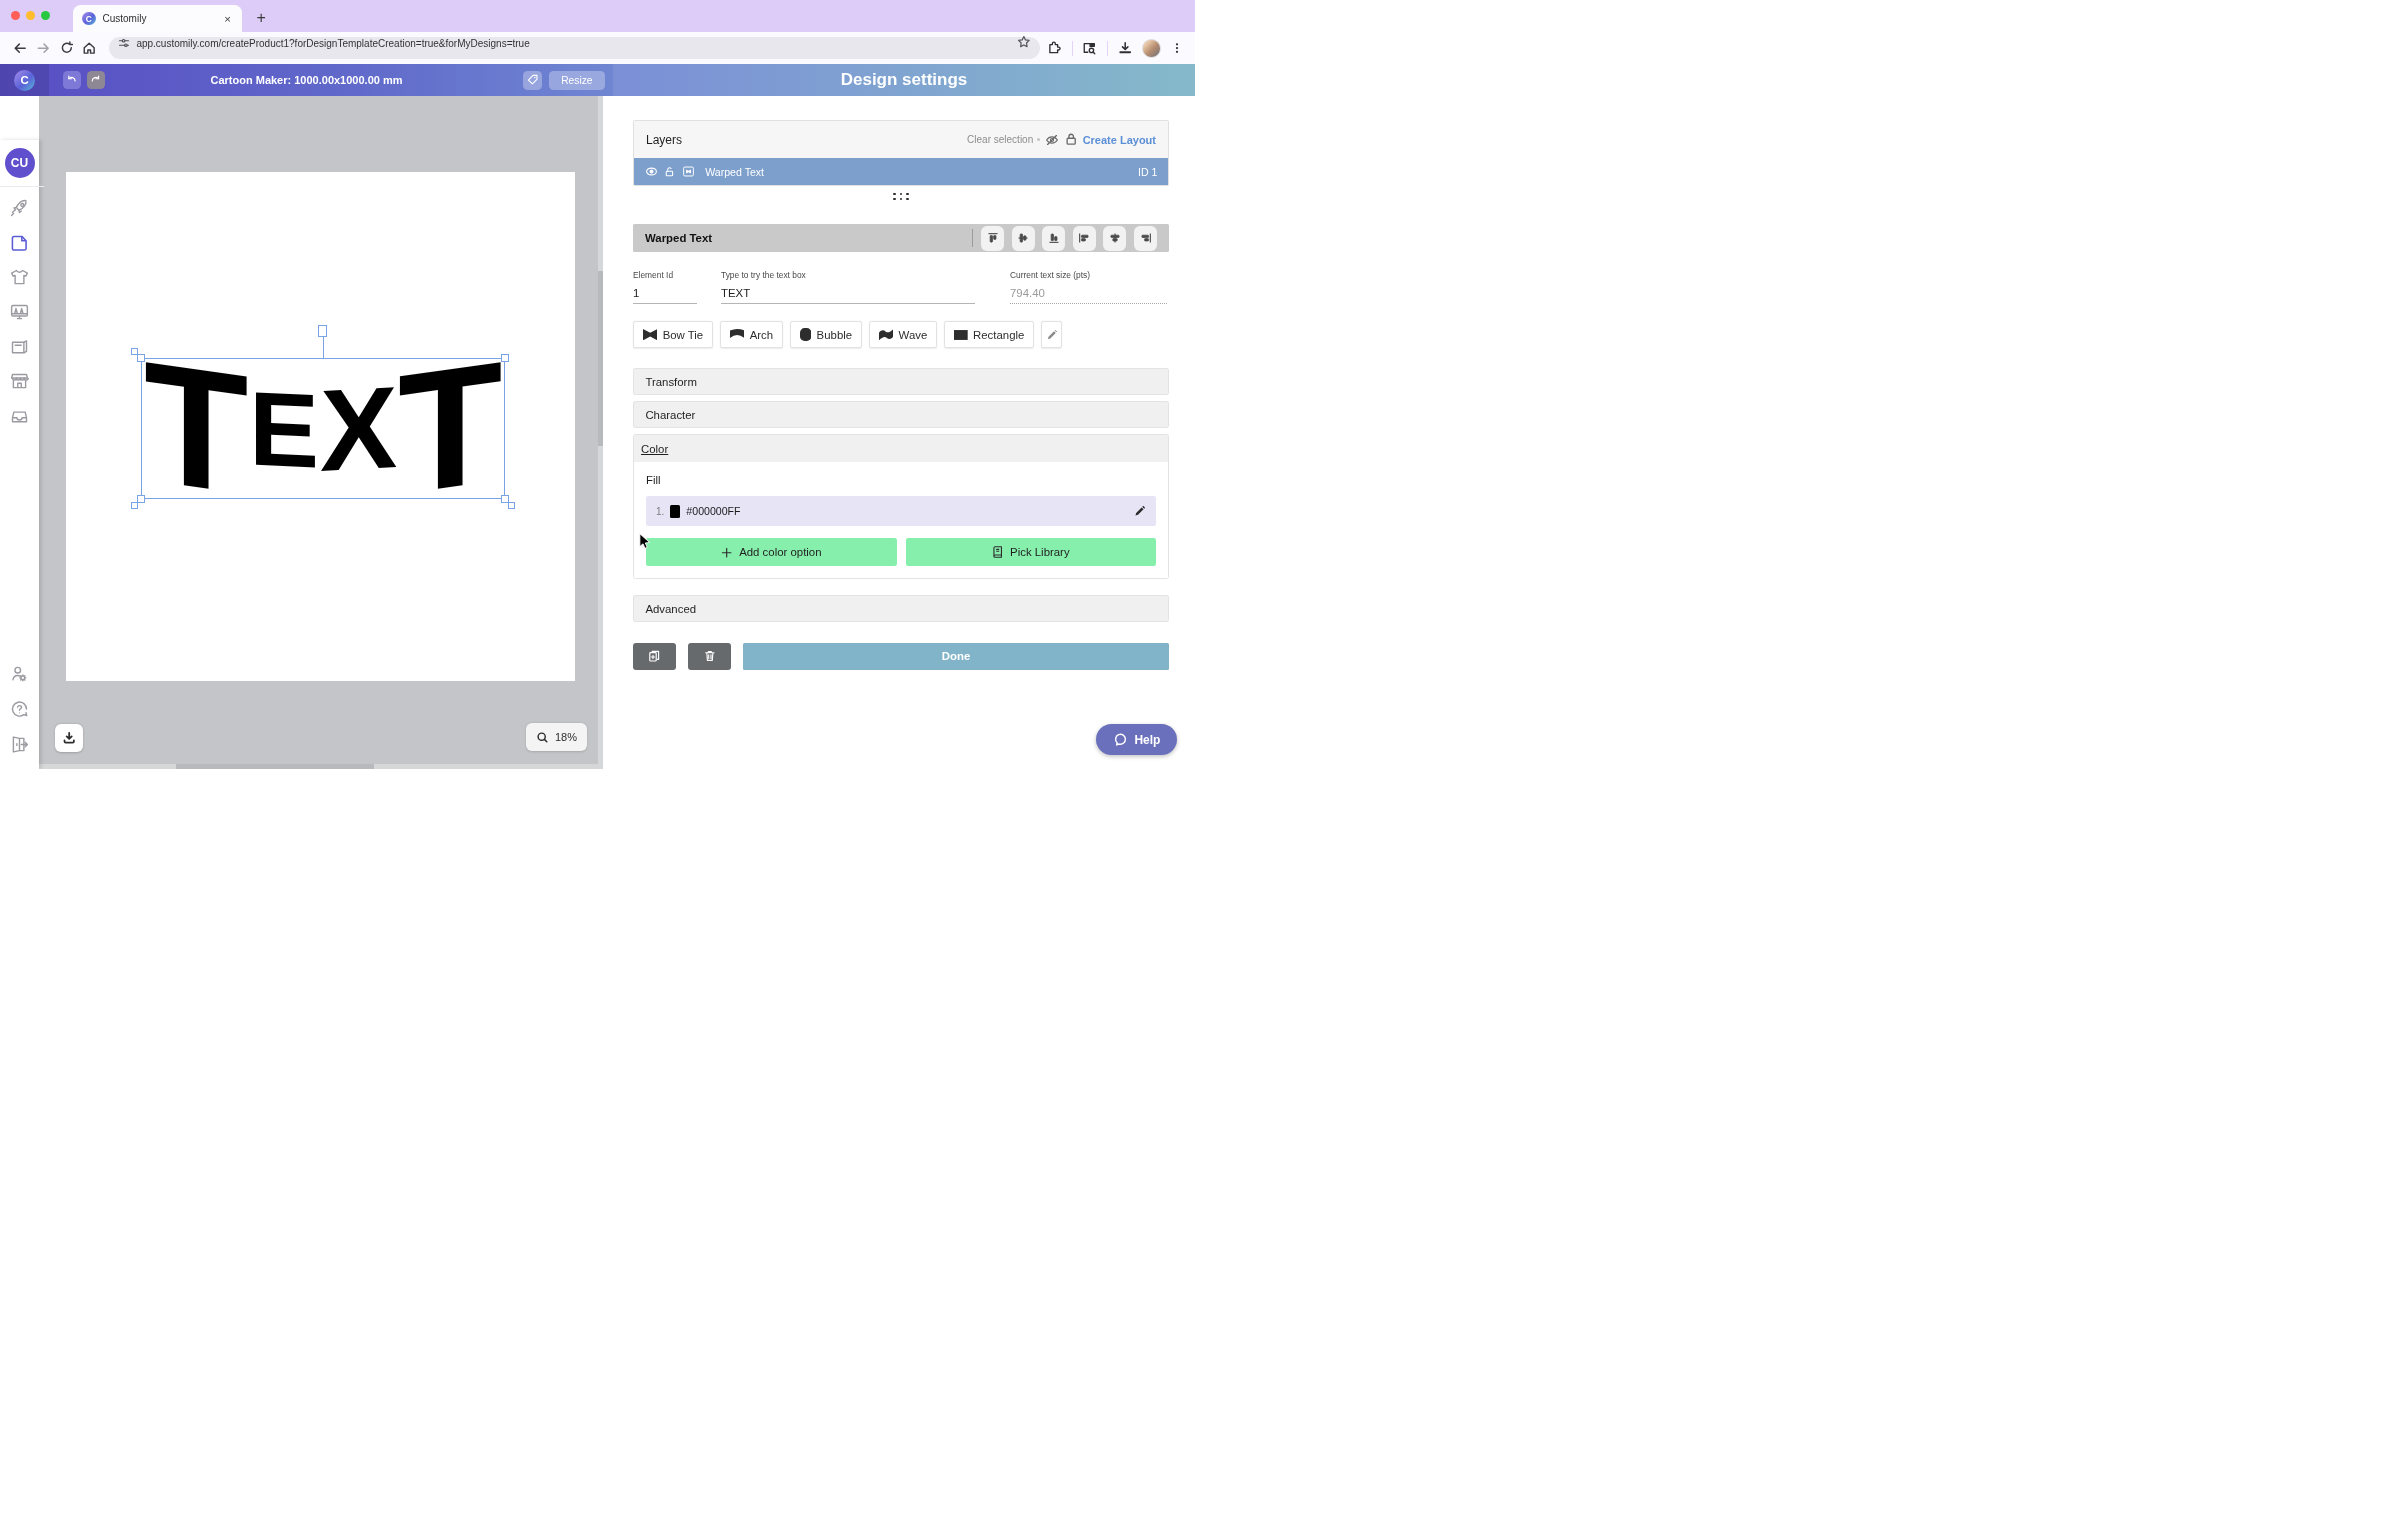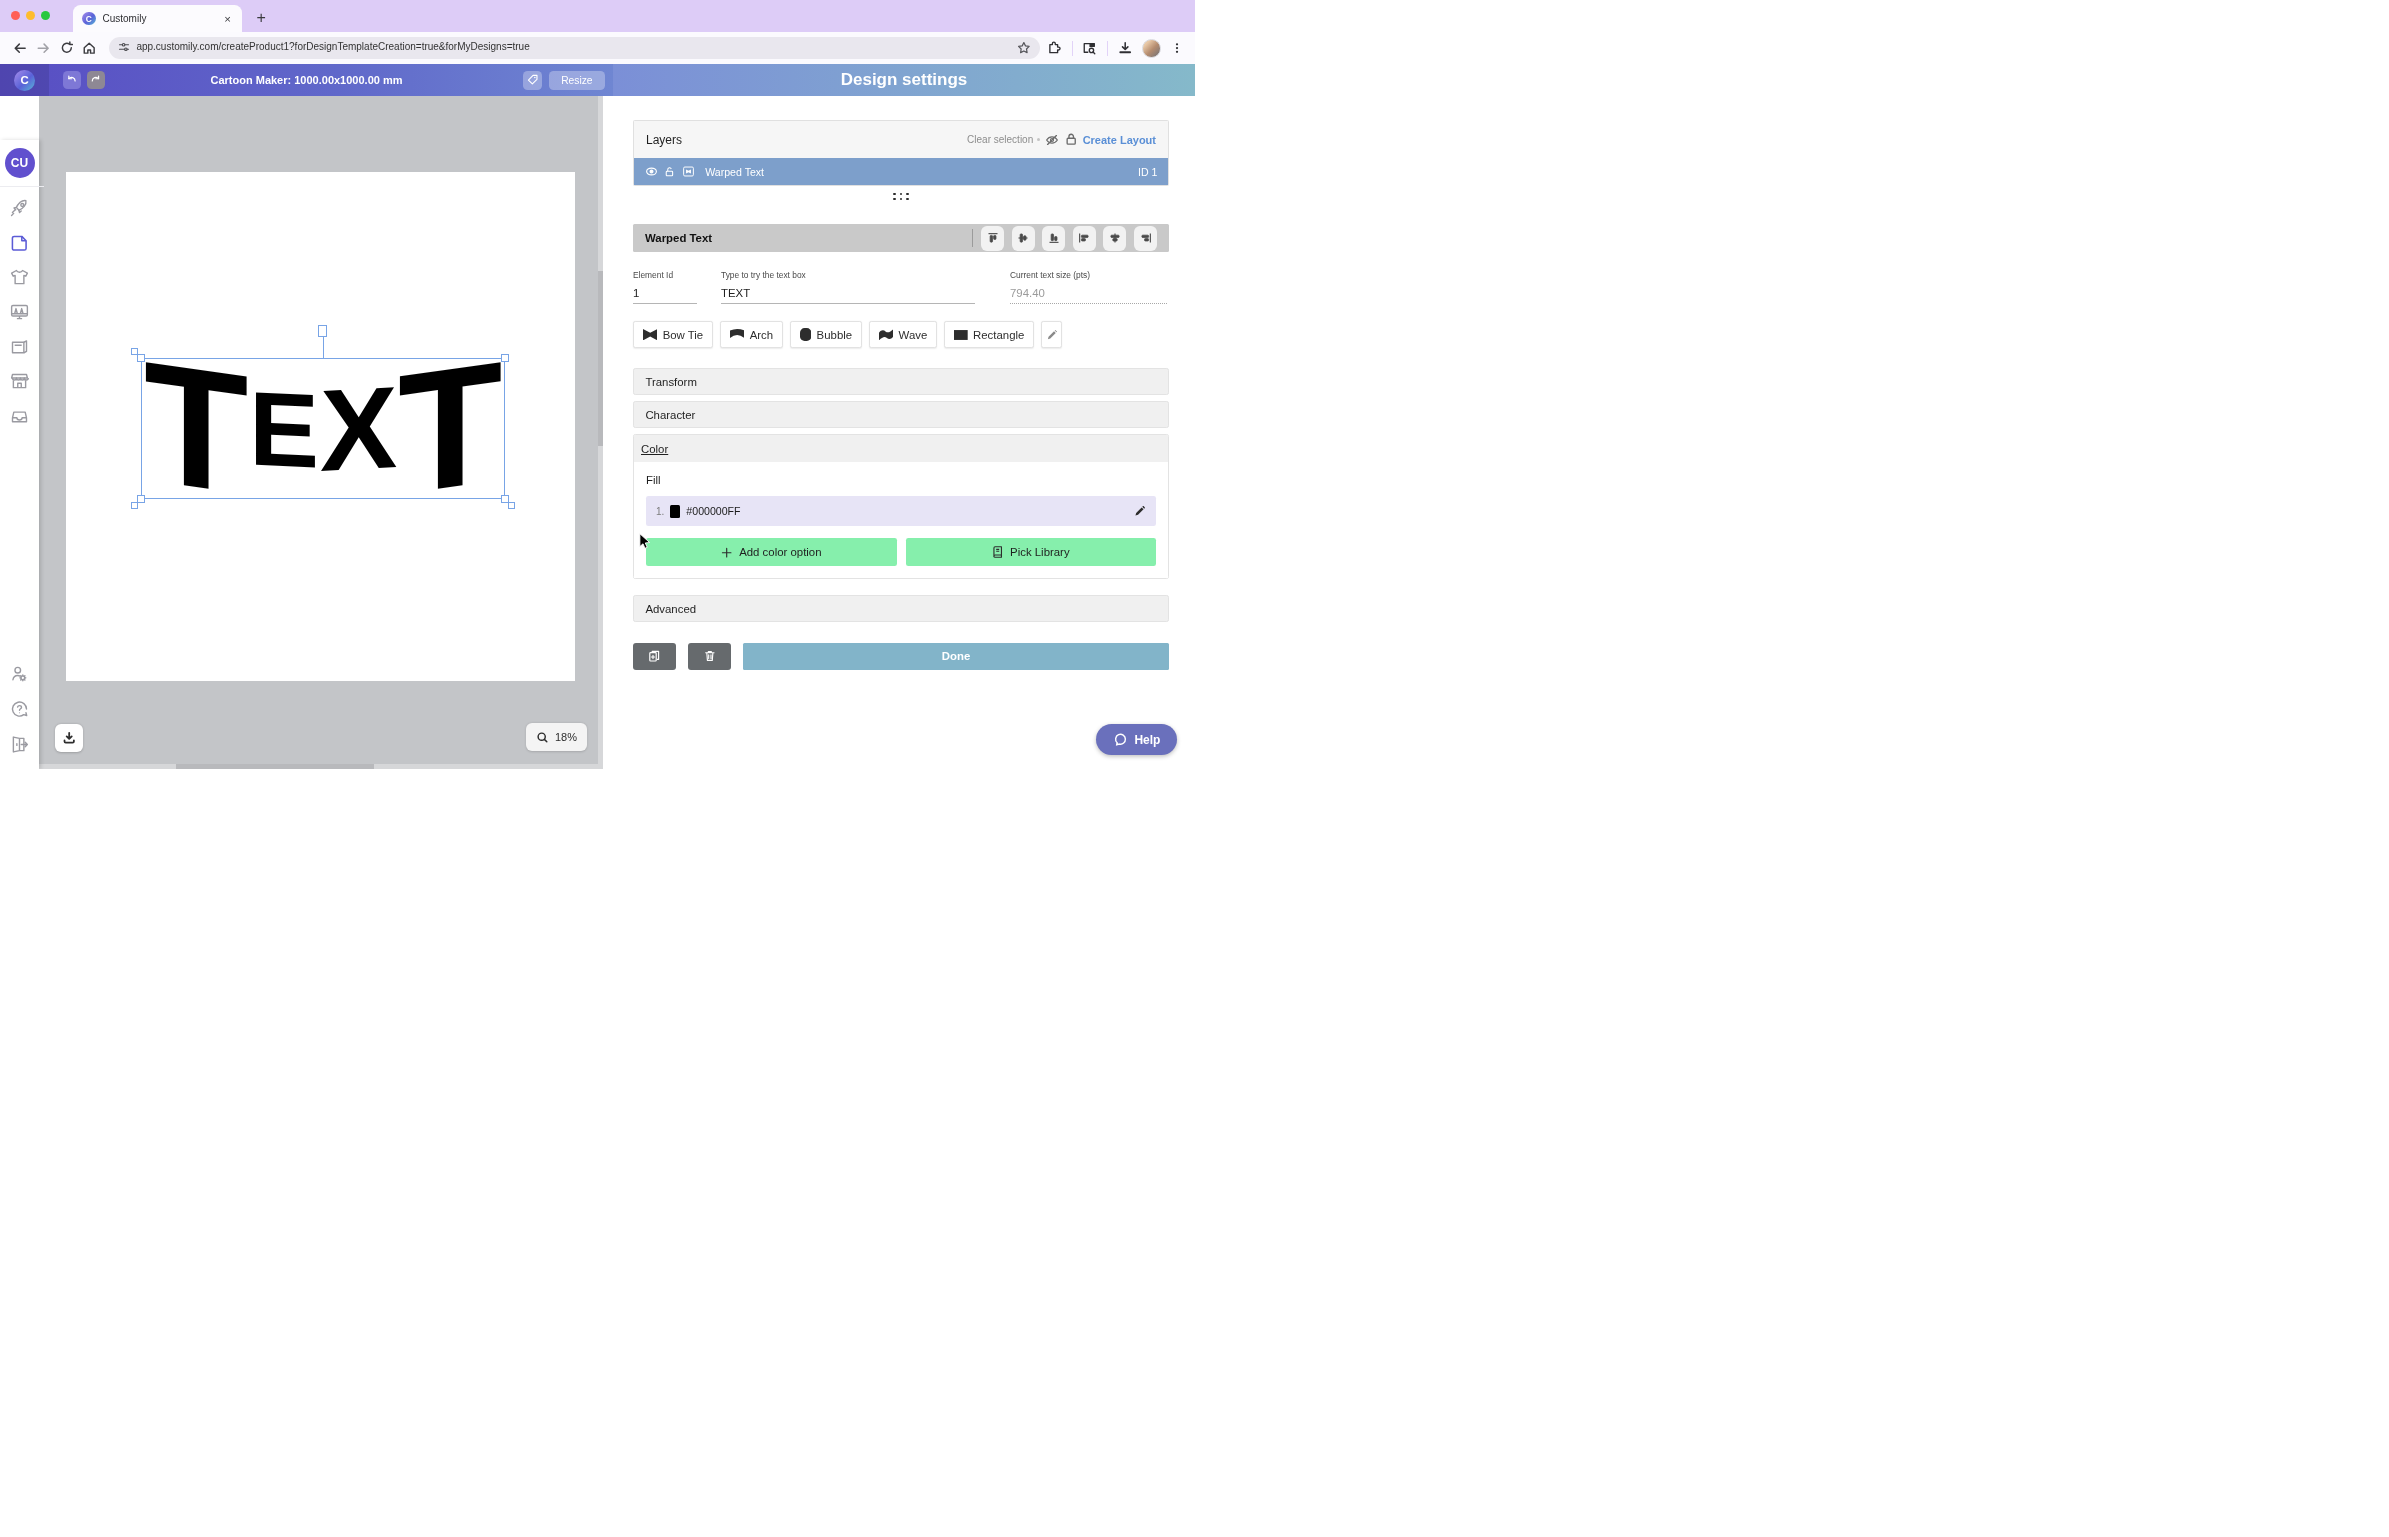--- a/index.html
+++ b/index.html
@@ -15,21 +15,21 @@
          display:flex; align-items:center; padding:0 7.6px 0 9px; gap:6.8px; }
   .favicon { width:13.7px; height:13.7px; border-radius:50%; background:linear-gradient(135deg,#9a86e8 10%,#5a62d8 55%,#58b9d6 100%);
              color:#fff; font-size:8.4px; font-weight:bold; display:flex; align-items:center; justify-content:center; }
   .tab-title { flex:1; font-size:10px; color:#2f2f33; }
   .tab-close { font-size:11.4px; color:#3c3c40; width:13.7px; height:13.7px; display:flex; align-items:center; justify-content:center; border-radius:3px; }
   .newtab { width:23px; height:23px; margin:0 0 2.3px 7.6px; display:flex; align-items:center; justify-content:center;
             font-size:16px; color:#3a3a3e; border-radius:4.6px; }
 
   .toolbar { height:32px; background:#fbfafe; display:flex; align-items:center; padding:0 9px; }
   .nav-ic { width:23px; height:23px; display:flex; align-items:center; justify-content:center; border-radius:50%; }
-  .urlbar { flex:1; height:22px; margin:0 7.6px; background:#e9e7ee; border-radius:11.4px; display:flex; align-items:flex-start; padding:4px 9px; gap:6.8px; }
+  .urlbar { flex:1; height:22px; margin:0 7.6px; background:#e9e7ee; border-radius:11.4px; display:flex; align-items:flex-end; padding:10px 9px; gap:6.8px; }
   .url-text { flex:1; font-size:10px; color:#333; white-space:nowrap; overflow:hidden; }
   .tb-right { display:flex; align-items:center; gap:10px; padding-right:3px; }
   .vdiv { width:0.8px; height:15px; background:#e2d3f8; }
   .avatar { width:19px; height:19px; border-radius:50%; background:linear-gradient(135deg,#e9c9a8 20%,#b58c6f 55%,#6d7078 100%); border:0.8px solid #d9d9de; }
 
   
   .appbar { height:32px; display:flex; }
   .appbar-left { width:613px; background:linear-gradient(90deg,#584dc3 0%,#6068ca 55%,#6f86d2 100%); display:flex; align-items:center; position:relative; }
   .logo-well { width:49px; height:32px; background:rgba(0,0,0,.10); display:flex; align-items:center; justify-content:center; }
   .applogo { width:21px; height:21px; border-radius:50%; background:linear-gradient(135deg,#9a86e8 10%,#5a62d8 55%,#58b9d6 100%);

